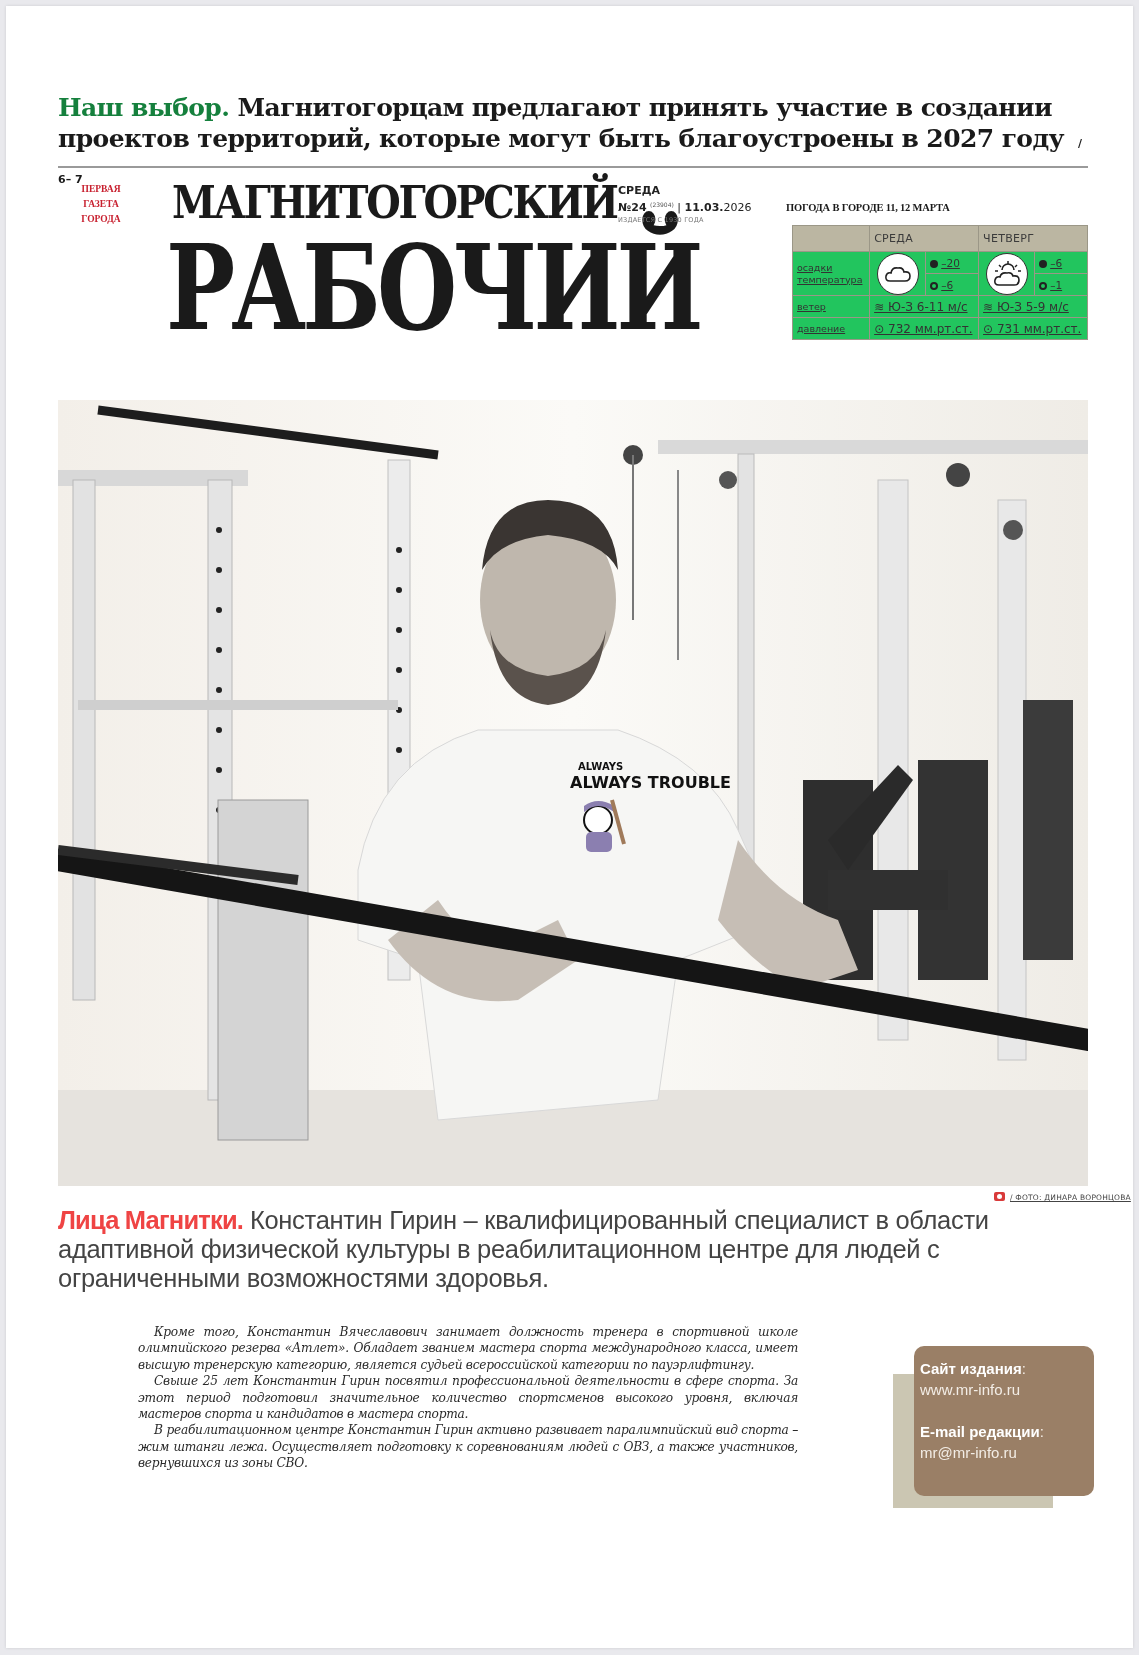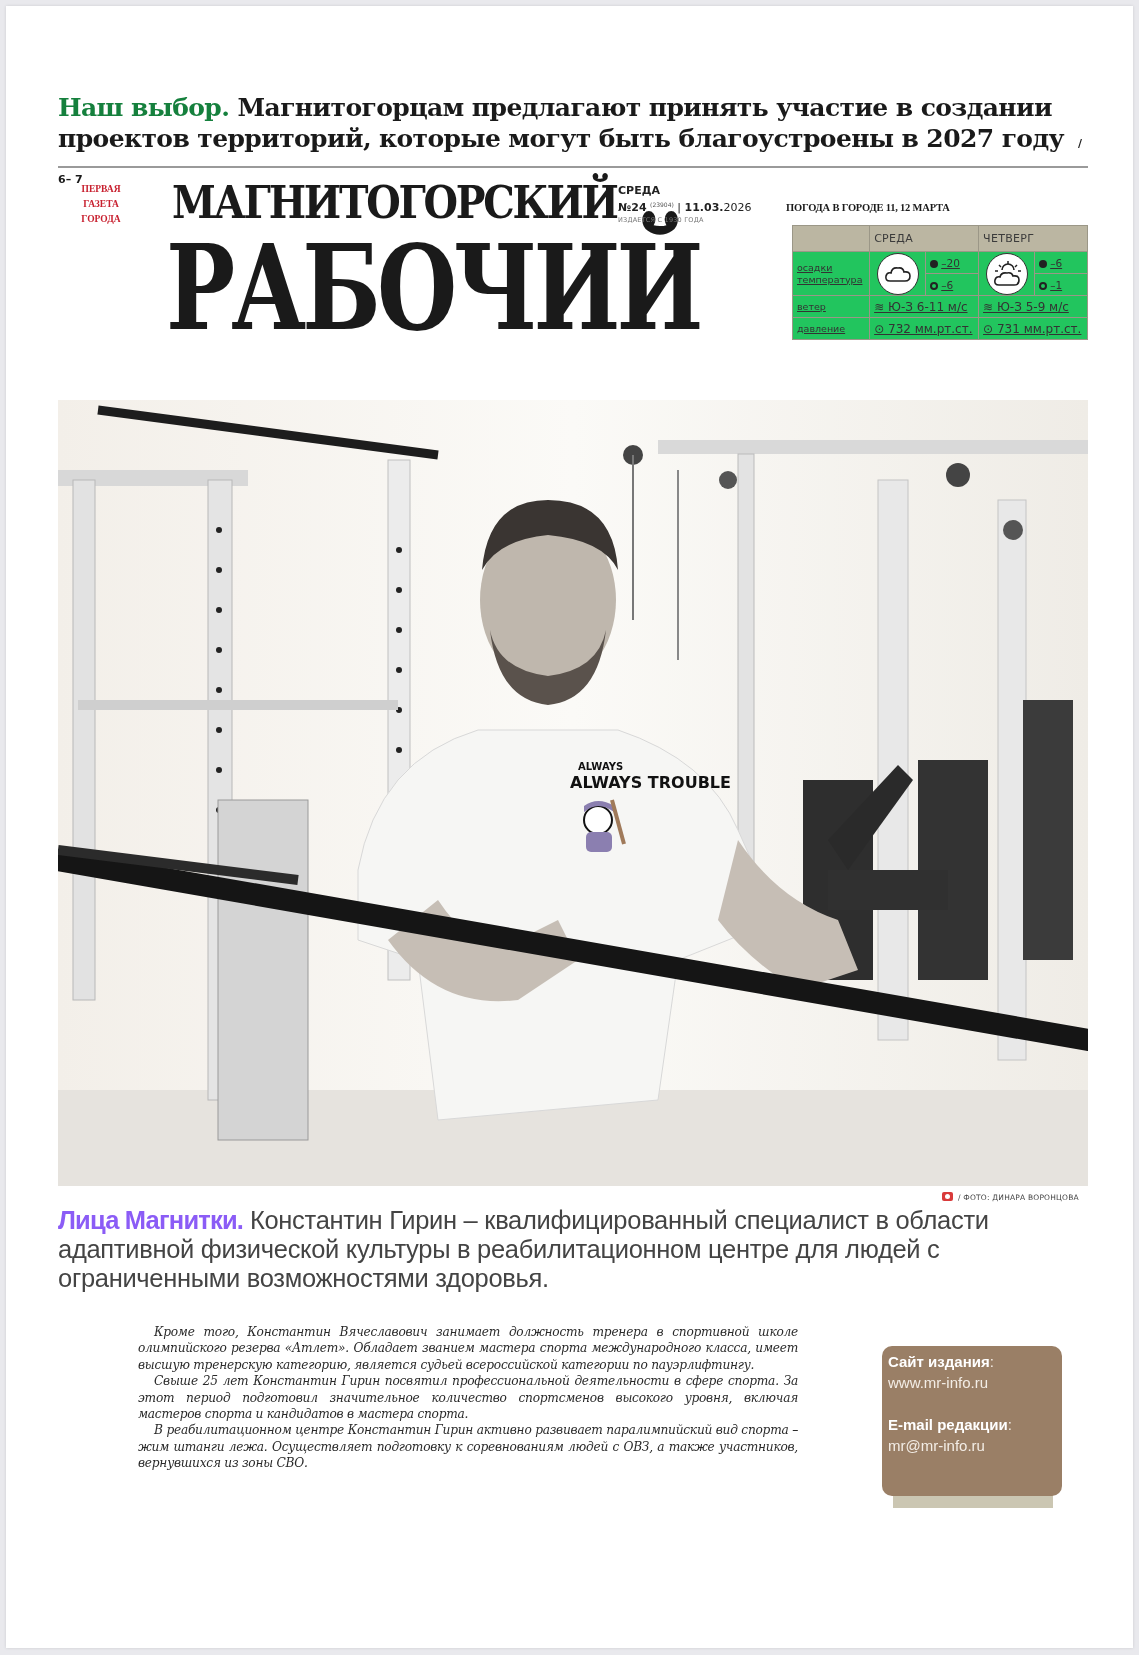--- a/index.html
+++ b/index.html
@@ -56,44 +56,44 @@
   .weather td.lbl { width: 76px; font-size: 9.5px; color: #333; line-height: 12px; }
   .weather td.icon-cell { width: 51px; text-align: center; padding: 0; }
   .weather td.temp { width: 48px; font-size: 10.5px; white-space: nowrap; }
   .weather td.val { font-size: 12px; white-space: nowrap; }
   .circle-ico { width: 42px; height: 42px; border-radius: 50%; border: 1.5px solid #333; background: #fff; display: inline-flex; align-items: center; justify-content: center; }
   .dot-ico { display: inline-block; width: 8px; height: 8px; border-radius: 50%; background: #222; margin-right: 3px; vertical-align: -1px; }
   .sun-ico { display: inline-block; width: 8px; height: 8px; border-radius: 50%; border: 2.5px solid #222; margin-right: 3px; vertical-align: -1px; }
 
   
   .photo { left: 52px; top: 394px; width: 1030px; height: 786px; overflow: hidden; background: #5eead4; }
-  .credit { left: 936px; top: 1186px; font-size: 7.5px; color: #444; letter-spacing: 0.2px; white-space: nowrap; }
+  .credit { left: 988px; top: 1186px; font-size: 7.5px; color: #444; letter-spacing: 0.2px; white-space: nowrap; text-decoration: underline; }
   .cam-ico { display: inline-block; width: 11px; height: 9px; background: #d93a3a; border-radius: 2px; margin-right: 5px; vertical-align: -1px; position: relative; }
   .cam-ico::after { content: ""; position: absolute; left: 3px; top: 2px; width: 5px; height: 5px; border-radius: 50%; background: #fff; }
 
   
   .caption {
     left: 52px; top: 1200px; width: 1030px;
     font-family: "Liberation Sans", sans-serif; font-size: 25.5px; line-height: 29px; color: #444; letter-spacing: -0.3px;
   }
-  .caption .kicker { color: #8b5cf6; font-weight: bold; letter-spacing: -0.8px; }
+  .caption .kicker { color: #ef4444; font-weight: bold; letter-spacing: -0.8px; }
 
   
   .body-text {
     left: 132px; top: 1318px; width: 660px;
     font-family: "DejaVu Serif", serif; font-style: italic; font-size: 12.2px; line-height: 16.4px; color: #2a2a2a;
     text-align: justify; letter-spacing: -0.25px;
   }
   .body-text p { text-indent: 16px; }
 
   
   .info-back { left: 887px; top: 1368px; width: 160px; height: 134px; background: #cbc6b2; }
   .info-box {
-    left: 876px; top: 1340px; width: 180px; height: 150px; background: #9a7f66; border-radius: 10px;
-    padding: 5px 6px; color: #f3ede6; font-family: "Liberation Sans", sans-serif; font-size: 15px; line-height: 21px;
+    left: 908px; top: 1340px; width: 180px; height: 150px; background: #9a7f66; border-radius: 10px;
+    padding: 12px 6px; color: #f3ede6; font-family: "Liberation Sans", sans-serif; font-size: 15px; line-height: 21px;
   }
   .info-box .lbl { font-weight: bold; color: #ffffff; }
   .info-box .gap { height: 21px; }
 </style>
 </head>
 <body>
 
 <div class="page">
 
   <div class="abs headline">

